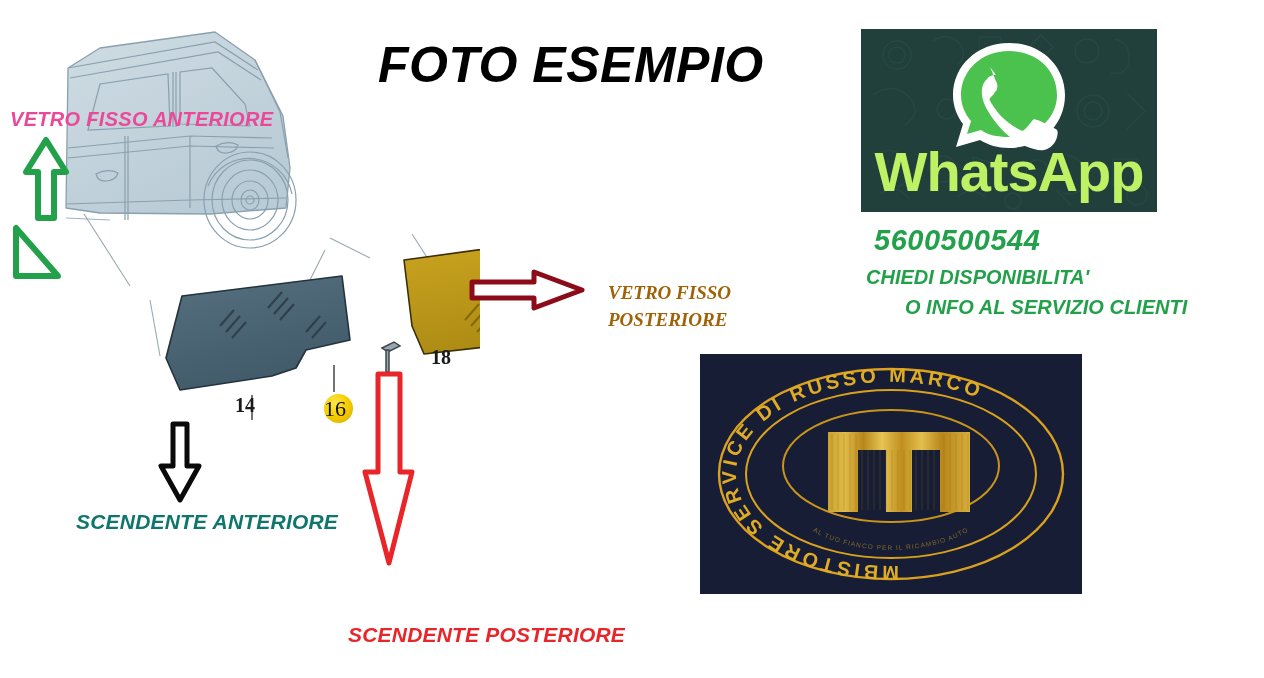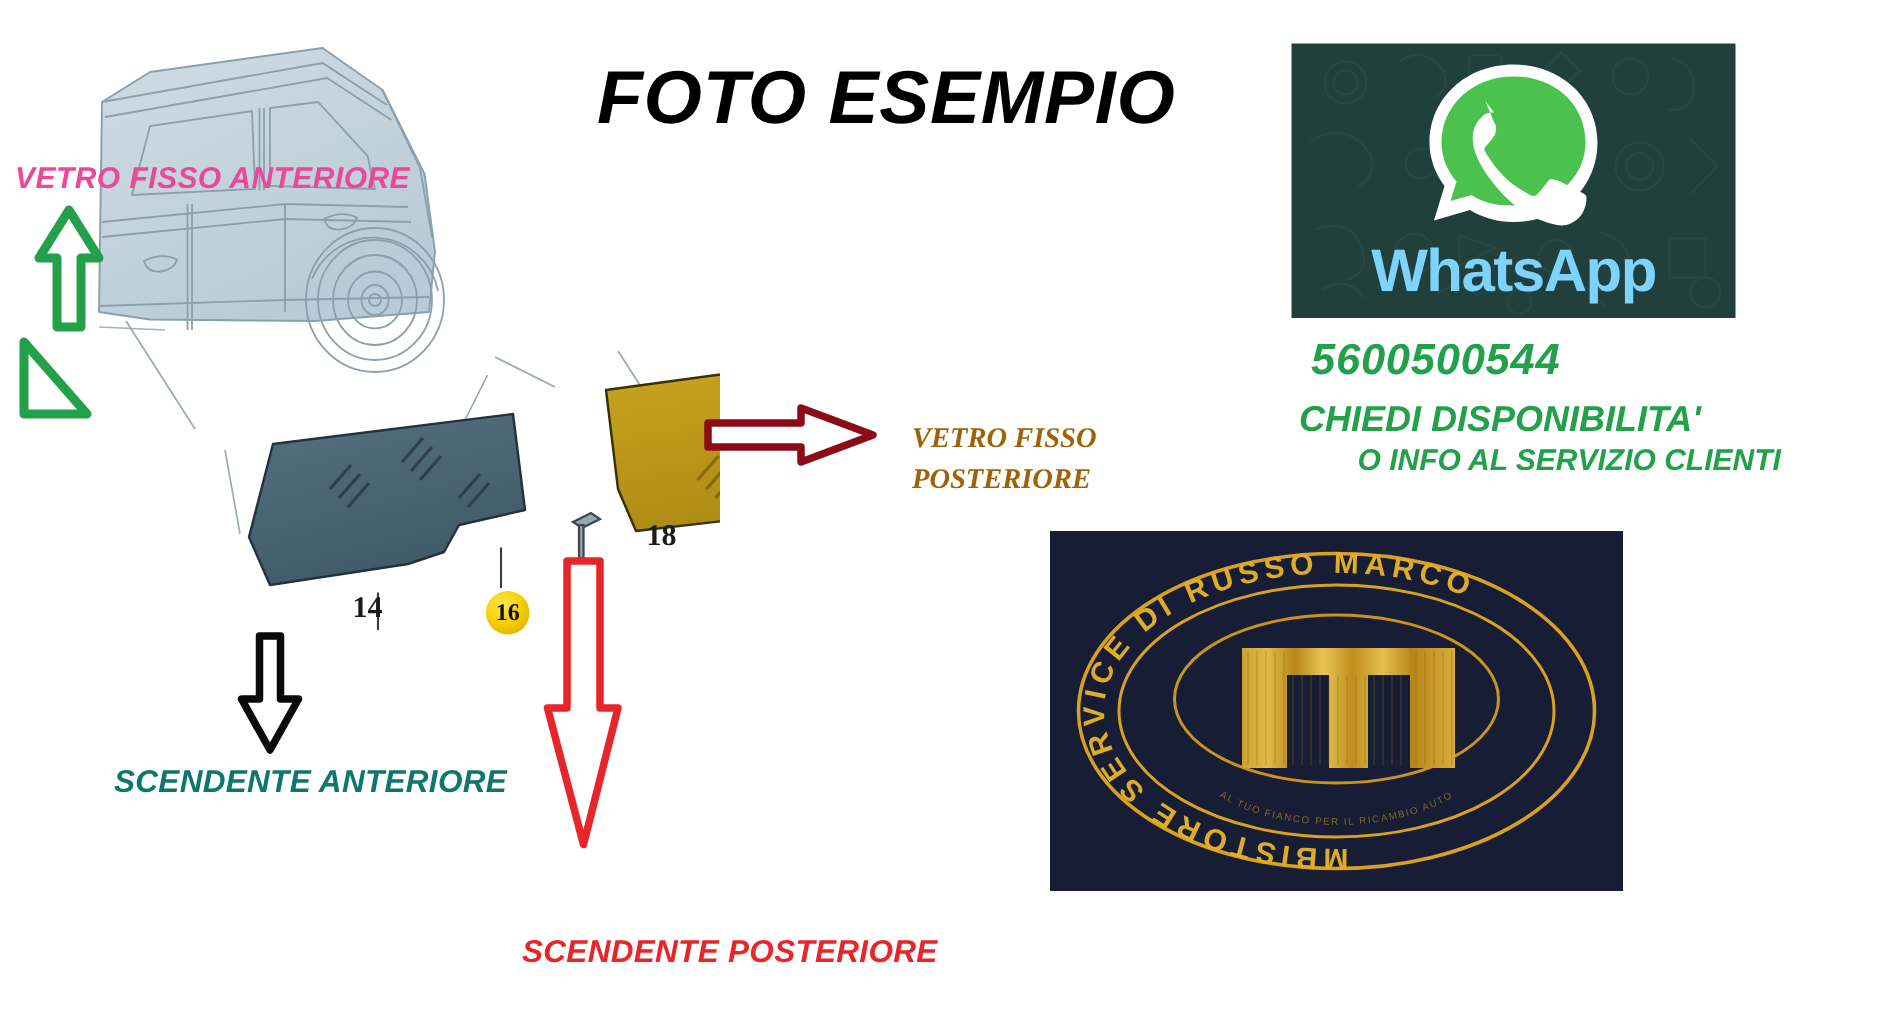--- a/index.html
+++ b/index.html
@@ -18,21 +18,20 @@
 
   
   #foto-esempio {
     left: 378px; top: 36px;
     font-size: 50px;
     font-weight: bold;
     font-style: italic;
     color: #000000;
     letter-spacing: 0.5px;
     white-space: nowrap;
-    margin-left: 20px;
   }
 
   
   #car-drawing { left: 40px; top: 8px; }
 
   
   #glass-parts { left: 120px; top: 230px; }
 
   
   .part-num {
@@ -45,25 +44,25 @@
   #part-17 { left: 380px; top: 398px; }
   #part-18 { left: 431px; top: 346px; }
   #part-16-badge {
     left: 324px; top: 394px;
     width: 29px; height: 29px;
     border-radius: 50%;
     background: radial-gradient(circle at 38% 32%, #ffe74d 0%, #f5d000 45%, #d8a800 100%);
   }
   #part-16-badge span {
     display: block;
-    text-align: center;
+    text-align: left;
     line-height: 29px;
     font-family: "Liberation Serif", serif;
-    font-weight: bold;
-    font-size: 16px;
+    font-weight: normal;
+    font-size: 22px;
     color: #111;
   }
 
   
   .callout {
     font-weight: bold;
     font-style: italic;
     white-space: nowrap;
   }
   #label-vetro-ant {
@@ -108,22 +107,22 @@
     overflow: hidden;
   }
   #whatsapp-banner .doodles {
     position: absolute; inset: 0;
     opacity: 0.5;
   }
   #whatsapp-wordmark {
     position: absolute;
     left: 0; right: 0; bottom: 8px;
     text-align: center;
-    color: #7dd3fc;
-    font-size: 40px;
+    color: #bef264;
+    font-size: 56px;
     font-weight: bold;
     letter-spacing: -1px;
   }
   #whatsapp-logo-mark {
     position: absolute;
     left: 50%; top: 6px;
     transform: translateX(-50%);
   }
 
   
@@ -131,21 +130,21 @@
     font-weight: bold;
     font-style: italic;
     color: #22a04a;
     white-space: nowrap;
   }
   #phone-number {
     left: 874px; top: 224px;
     font-size: 29px;
     letter-spacing: 0.5px;
   }
-  #contact-line-1 { left: 866px; top: 266px; font-size: 24px; }
+  #contact-line-1 { left: 866px; top: 266px; font-size: 20px; }
   #contact-line-2 { left: 866px; top: 296px; font-size: 20px; margin-left: 39px; }
 
   
   #shop-logo {
     left: 700px; top: 354px;
     width: 382px; height: 240px;
     background: #171d34;
     overflow: hidden;
   }
 </style>

